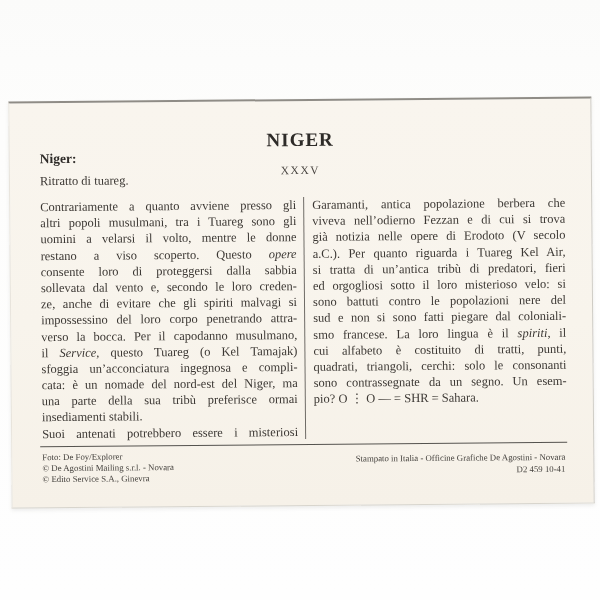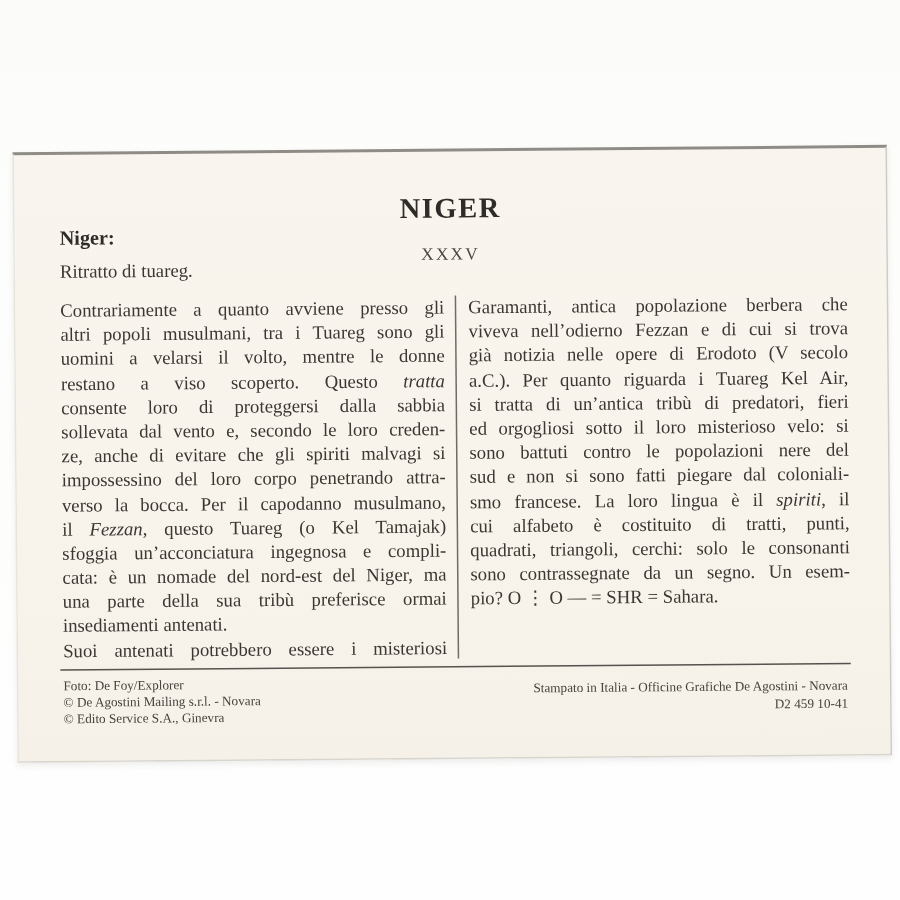--- a/index.html
+++ b/index.html
@@ -138,31 +138,31 @@
     <div class="header-caption">Ritratto di tuareg.</div>
   </div>
 
   <div class="numeral">XXXV</div>
 
   <div class="text-columns">
     <div class="col col-left">
         <div class="line just"><span>Contrariamente a quanto avviene presso gli</span></div>
         <div class="line just"><span>altri popoli musulmani, tra i Tuareg sono gli</span></div>
         <div class="line just"><span>uomini a velarsi il volto, mentre le donne</span></div>
-        <div class="line just"><span>restano a viso scoperto. Questo </span><span class="it">tratta</span></div>
+        <div class="line just"><span>restano a viso scoperto. Questo </span><span class="it">opere</span></div>
         <div class="line just"><span>consente loro di proteggersi dalla sabbia</span></div>
         <div class="line just"><span>sollevata dal vento e, secondo le loro creden-</span></div>
         <div class="line just"><span>ze, anche di evitare che gli spiriti malvagi si</span></div>
         <div class="line just"><span>impossessino del loro corpo penetrando attra-</span></div>
         <div class="line just"><span>verso la bocca. Per il capodanno musulmano,</span></div>
-        <div class="line just"><span>il </span><span class="it">Fezzan</span><span>, questo Tuareg (o Kel Tamajak)</span></div>
+        <div class="line just"><span>il </span><span class="it">Service</span><span>, questo Tuareg (o Kel Tamajak)</span></div>
         <div class="line just"><span>sfoggia un’acconciatura ingegnosa e compli-</span></div>
         <div class="line just"><span>cata: è un nomade del nord-est del Niger, ma</span></div>
         <div class="line just"><span>una parte della sua tribù preferisce ormai</span></div>
-        <div class="line"><span>insediamenti antenati.</span></div>
+        <div class="line"><span>insediamenti stabili.</span></div>
         <div class="line just"><span>Suoi antenati potrebbero essere i misteriosi</span></div>
       </div>
     <div class="col-divider"></div>
     <div class="col col-right">
         <div class="line just"><span>Garamanti, antica popolazione berbera che</span></div>
         <div class="line just"><span>viveva nell’odierno Fezzan e di cui si trova</span></div>
         <div class="line just"><span>già notizia nelle opere di Erodoto (V secolo</span></div>
         <div class="line just"><span>a.C.). Per quanto riguarda i Tuareg Kel Air,</span></div>
         <div class="line just"><span>si tratta di un’antica tribù di predatori, fieri</span></div>
         <div class="line just"><span>ed orgogliosi sotto il loro misterioso velo: si</span></div>

